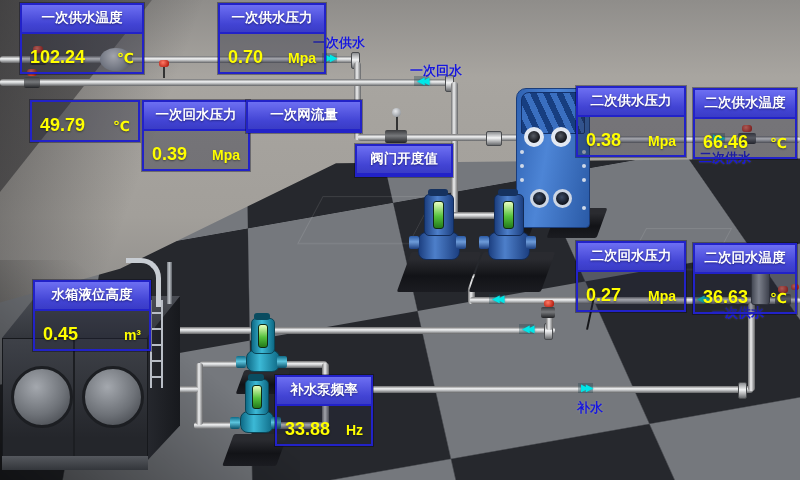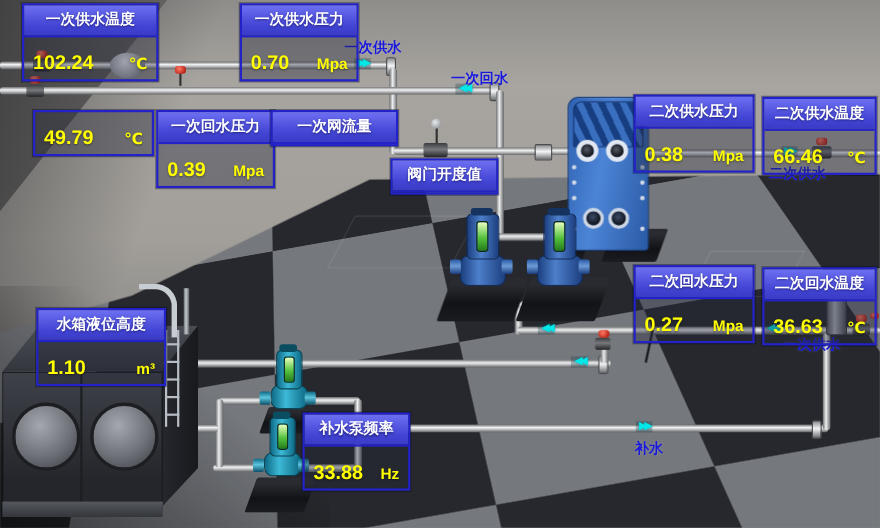--- a/index.html
+++ b/index.html
@@ -312,21 +312,21 @@
   <div class="dlabel" style="left:693px;top:243px;width:100px;">
     <div class="dl-title">二次回水温度</div>
     <div class="dl-value">
       <span>36.63</span>
       <span class="dl-unit">℃</span>
     </div>
   </div>
   <div class="dlabel" style="left:33px;top:280px;width:114px;">
     <div class="dl-title">水箱液位高度</div>
     <div class="dl-value">
-      <span>1.10</span>
+      <span>0.45</span>
       <span class="dl-unit">m³</span>
     </div>
   </div>
   <div class="dlabel" style="left:275px;top:375px;width:94px;">
     <div class="dl-title">补水泵频率</div>
     <div class="dl-value">
       <span>33.88</span>
       <span class="dl-unit">Hz</span>
     </div>
   </div>

